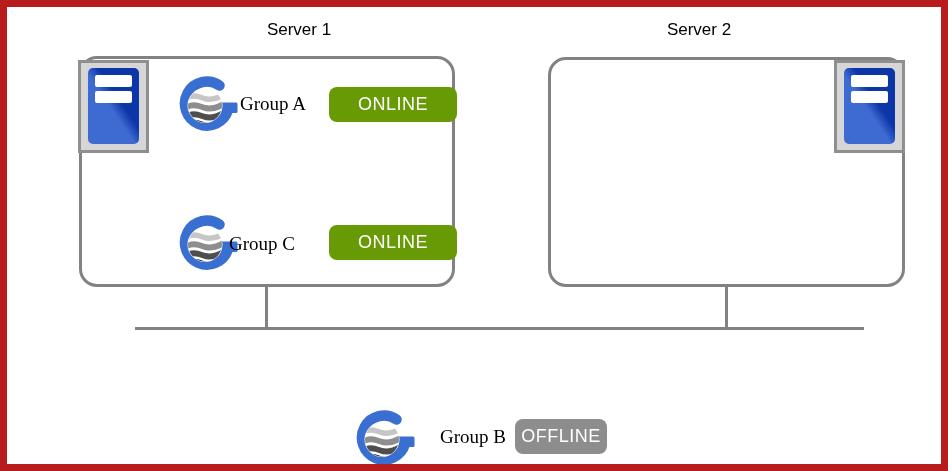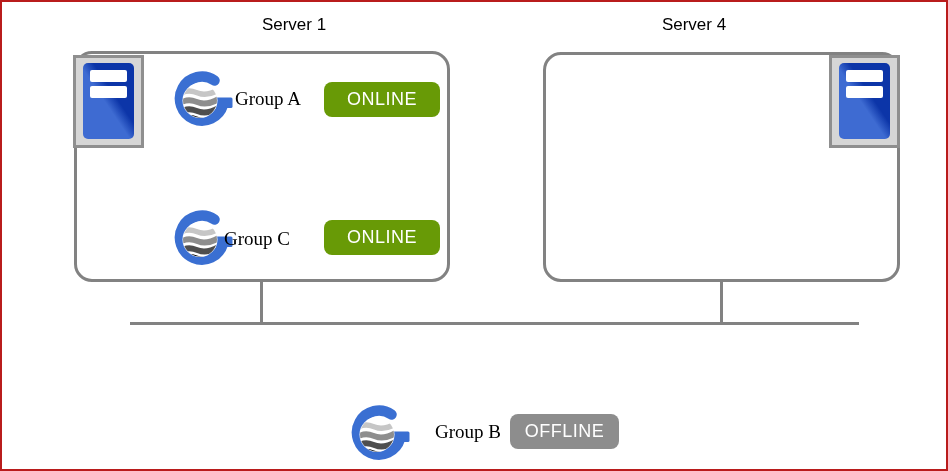--- a/index.html
+++ b/index.html
@@ -1,38 +1,38 @@
 <!DOCTYPE html>
 <html style="--color-online_badge: #689a06; --color-offline_badge: #8d8d8d; --color-connector_line: #828282; --color-group_icon_blue: #3a6fd2; --color-tower_blue_light: #3e6bd2; --color-tower_blue_dark: #0c35a8; --color-icon_frame_fill: #d6d6d6; --color-icon_frame_border: #8f8f8f;"><head>
 <meta charset="utf-8">
 <style>
   html,body{margin:0;padding:0;background:#fff;}
   .canvas{
     position:relative;width:948px;height:471px;background:#ffffff;
-    border:2px solid #b91c1c;box-sizing:border-box;overflow:hidden;
+    border:7px solid #b91c1c;box-sizing:border-box;overflow:hidden;
     font-family:"Liberation Sans",sans-serif;color:#000;
   }
   .server-title{position:absolute;top:13px;transform:translateX(-50%);font-size:17px;white-space:nowrap;}
   .t1{left:292px}.t2{left:692px}
   .server-box{position:absolute;border:3px solid var(--color-connector_line,#828282);border-radius:18px;background:#fff;box-sizing:border-box;z-index:1;}
   .box1{left:72px;top:49px;width:376px;height:231px}
   .box2{left:541px;top:50px;width:357px;height:230px}
   .server-icon{position:absolute;width:71px;height:93px;z-index:3;}
   .si1{left:71px;top:53px}.si2{left:827px;top:53px}
   .gicon{position:absolute;width:60px;height:60px;z-index:2;}
   .gi-a{left:171px;top:67px}.gi-c{left:171px;top:206px}.gi-b{left:348px;top:401px}
   .glabel{position:absolute;font-size:19px;line-height:22px;z-index:2;white-space:nowrap;font-family:Liberation Serif, serif;}
   .gl-a{left:233px;top:86px}.gl-c{left:222px;top:226px}.gl-b{left:433px;top:419px}
   .badge{
     position:absolute;height:35px;border-radius:8px;color:#fff;font-size:18px;
     display:flex;align-items:center;justify-content:center;z-index:2;
     letter-spacing:.5px;box-sizing:border-box;white-space:nowrap;
   }
-  .badge.online{background:var(--color-online_badge,#689a06);width:116px;}
-  .badge.offline{background:var(--color-offline_badge,#8d8d8d);width:109px;}
+  .badge.online{background:var(--color-online_badge,#689a06);width:128px;}
+  .badge.offline{background:var(--color-offline_badge,#8d8d8d);width:92px;}
   .b-a{left:322px;top:80px}.b-c{left:322px;top:218px}.b-b{left:508px;top:412px}
   .line{position:absolute;background:var(--color-connector_line,#828282);z-index:0;}
   .conn1{left:258px;top:278px;width:3px;height:45px}
   .conn2{left:718px;top:278px;width:3px;height:45px}
   .bus{left:128px;top:320px;width:729px;height:3px}
   .defs-svg{position:absolute;width:0;height:0;overflow:hidden;}
 </style>
 </head>
 <body>
 
@@ -65,21 +65,21 @@
           <path d="M 7 22 q 8 -5 17 -1 q 9 4 21 -3 l 0 6.5 q -12 6 -21 2 q -9 -4 -17 1 z" fill="#c6c6c6"></path>
           <path d="M 7 31 q 8 -5 17 -1 q 9 4 21 -3 l 0 7 q -12 6 -21 2 q -9 -4 -17 1 z" fill="#8e8e8e"></path>
           <path d="M 7 40 q 8 -5 17 -1 q 9 4 21 -3 l 0 7 q -12 6 -21 2 q -9 -4 -17 1 z" fill="#4e4e4e"></path>
           <path d="M 7 48.5 q 8 -5 17 -1 q 9 4 21 -3 l 0 12 l -38 0 z" fill="#111111"></path>
         </g>
       </symbol>
     </defs>
   </svg>
 
   <div class="server-title t1">Server 1</div>
-  <div class="server-title t2">Server 4</div>
+  <div class="server-title t2">Server 2</div>
 
   <div class="server-box box1"></div>
   <div class="server-box box2"></div>
 
   <svg class="server-icon si1">
       <use href="#sym-server"></use>
     </svg>
   <svg class="server-icon si2">
       <use href="#sym-server"></use>
     </svg>

